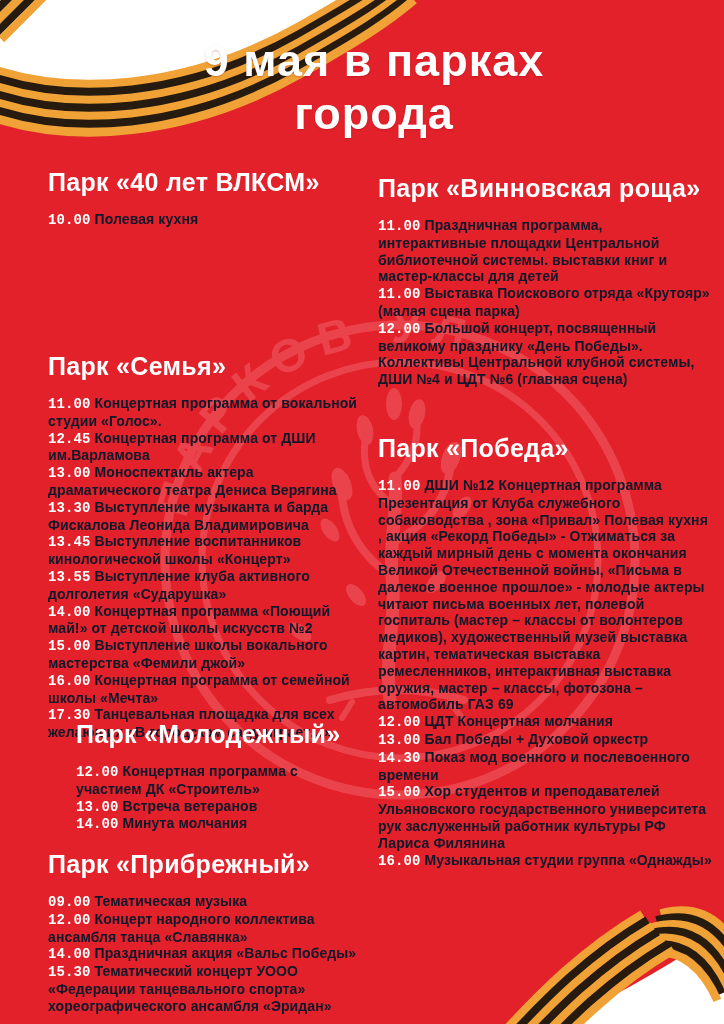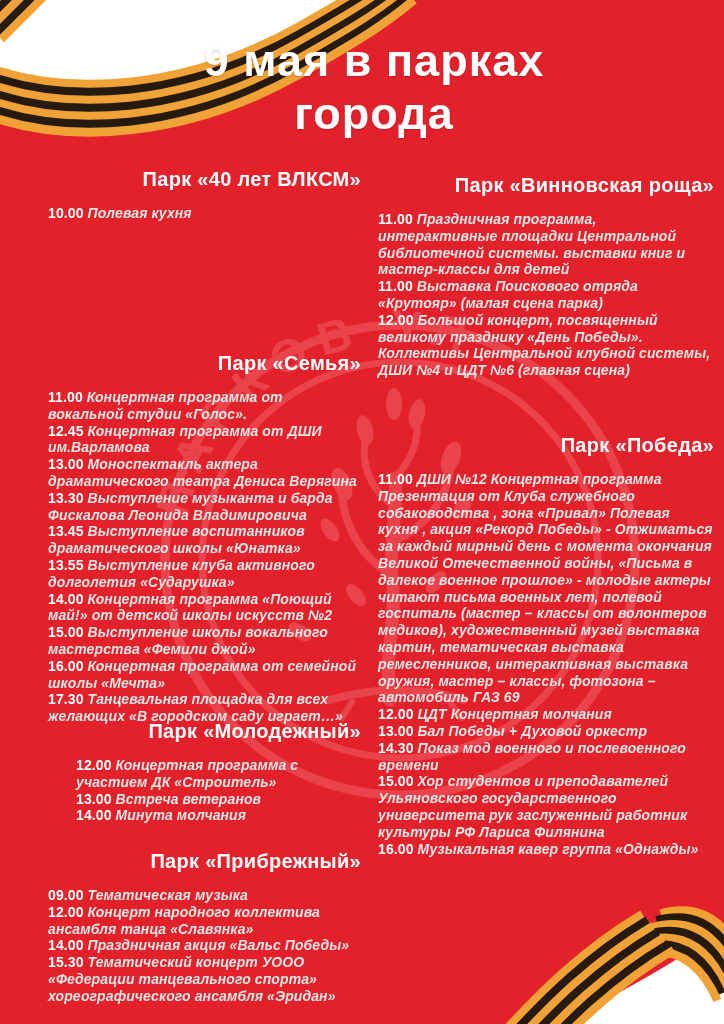--- a/index.html
+++ b/index.html
@@ -15,25 +15,25 @@
     font-size:45px;line-height:1.18;letter-spacing:1px;
     text-shadow:0 1px 2px rgba(120,0,0,.25);
     z-index:3;
   }
   .col{position:absolute;top:0;bottom:0;z-index:3;}
   .col-left{left:48px;width:313px;}
   .col-right{left:378px;width:336px;}
   .park{position:absolute;left:0;right:0;}
   .park h2{
     margin:0 0 14px 0;color:#ffffff;font-weight:bold;
-    font-size:20px;letter-spacing:.3px;text-align:right;
+    font-size:25px;letter-spacing:.3px;
   }
   .event{margin:0;font-size:14px;line-height:1.2;font-weight:bold;letter-spacing:.1px;}
-  .event .time{color:#ffffff;}
-  .event .desc{color:#e5e5e5;font-style:italic;}
+  .event .time{color:#ffffff;font-family:Liberation Mono, monospace;}
+  .event .desc{color:#0f172a;}
 </style>
 </head>
 <body>
 
 <div class="poster">
 
   <svg class="decor" viewBox="0 0 724 1024" xmlns="http://www.w3.org/2000/svg">
 
     <g opacity="0.28">
       <circle cx="400" cy="560" r="235" fill="none" stroke="#ff9d9d" stroke-width="9"></circle>
@@ -123,21 +123,21 @@
       <section class="park" style="top: 168px;">
         <h2>Парк «40 лет ВЛКСМ»</h2>
         <p class="event"><span class="time">10.00</span> <span class="desc">Полевая кухня</span></p>
       </section>
       <section class="park" style="top: 352px;">
         <h2>Парк «Семья»</h2>
         <p class="event"><span class="time">11.00</span> <span class="desc">Концертная программа от вокальной студии «Голос».</span></p>
         <p class="event"><span class="time">12.45</span> <span class="desc">Концертная программа от ДШИ им.Варламова</span></p>
         <p class="event"><span class="time">13.00</span> <span class="desc">Моноспектакль актера драматического театра Дениса Верягина</span></p>
         <p class="event"><span class="time">13.30</span> <span class="desc">Выступление музыканта и барда Фискалова Леонида Владимировича</span></p>
-        <p class="event"><span class="time">13.45</span> <span class="desc">Выступление воспитанников драматического школы «Юнатка»</span></p>
+        <p class="event"><span class="time">13.45</span> <span class="desc">Выступление воспитанников кинологической школы «Концерт»</span></p>
         <p class="event"><span class="time">13.55</span> <span class="desc">Выступление клуба активного долголетия «Сударушка»</span></p>
         <p class="event"><span class="time">14.00</span> <span class="desc">Концертная программа «Поющий май!» от детской школы искусств №2</span></p>
         <p class="event"><span class="time">15.00</span> <span class="desc">Выступление школы вокального мастерства «Фемили джой»</span></p>
         <p class="event"><span class="time">16.00</span> <span class="desc">Концертная программа от семейной школы «Мечта»</span></p>
         <p class="event"><span class="time">17.30</span> <span class="desc">Танцевальная площадка для всех желающих «В городском саду играет…»</span></p>
       </section>
       <section class="park" style="top: 720px; margin-left: 28px;">
         <h2>Парк «Молодежный»</h2>
         <p class="event"><span class="time">12.00</span> <span class="desc">Концертная программа с участием ДК «Строитель»</span></p>
         <p class="event"><span class="time">13.00</span> <span class="desc">Встреча ветеранов</span></p>
@@ -158,17 +158,17 @@
         <p class="event"><span class="time">11.00</span> <span class="desc">Выставка Поискового отряда «Крутояр» (малая сцена парка)</span></p>
         <p class="event"><span class="time">12.00</span> <span class="desc">Большой концерт, посвященный великому празднику «День Победы». Коллективы Центральной клубной системы, ДШИ №4 и ЦДТ №6 (главная сцена)</span></p>
       </section>
       <section class="park" style="top: 434px;">
         <h2>Парк «Победа»</h2>
         <p class="event"><span class="time">11.00</span> <span class="desc">ДШИ №12 Концертная программа Презентация от Клуба служебного собаководства , зона «Привал» Полевая кухня , акция «Рекорд Победы» - Отжиматься за каждый мирный день с момента окончания Великой Отечественной войны, «Письма в далекое военное прошлое» - молодые актеры читают письма военных лет, полевой госпиталь (мастер – классы от волонтеров медиков), художественный музей выставка картин, тематическая выставка ремесленников, интерактивная выставка оружия, мастер – классы, фотозона – автомобиль ГАЗ 69</span></p>
         <p class="event"><span class="time">12.00</span> <span class="desc">ЦДТ Концертная молчания</span></p>
         <p class="event"><span class="time">13.00</span> <span class="desc">Бал Победы + Духовой оркестр</span></p>
         <p class="event"><span class="time">14.30</span> <span class="desc">Показ мод военного и послевоенного времени</span></p>
         <p class="event"><span class="time">15.00</span> <span class="desc">Хор студентов и преподавателей Ульяновского государственного университета рук заслуженный работник культуры РФ Лариса Филянина</span></p>
-        <p class="event"><span class="time">16.00</span> <span class="desc">Музыкальная кавер группа «Однажды»</span></p>
+        <p class="event"><span class="time">16.00</span> <span class="desc">Музыкальная студии группа «Однажды»</span></p>
       </section>
     </div>
 
 </div>
 
 </body></html>

